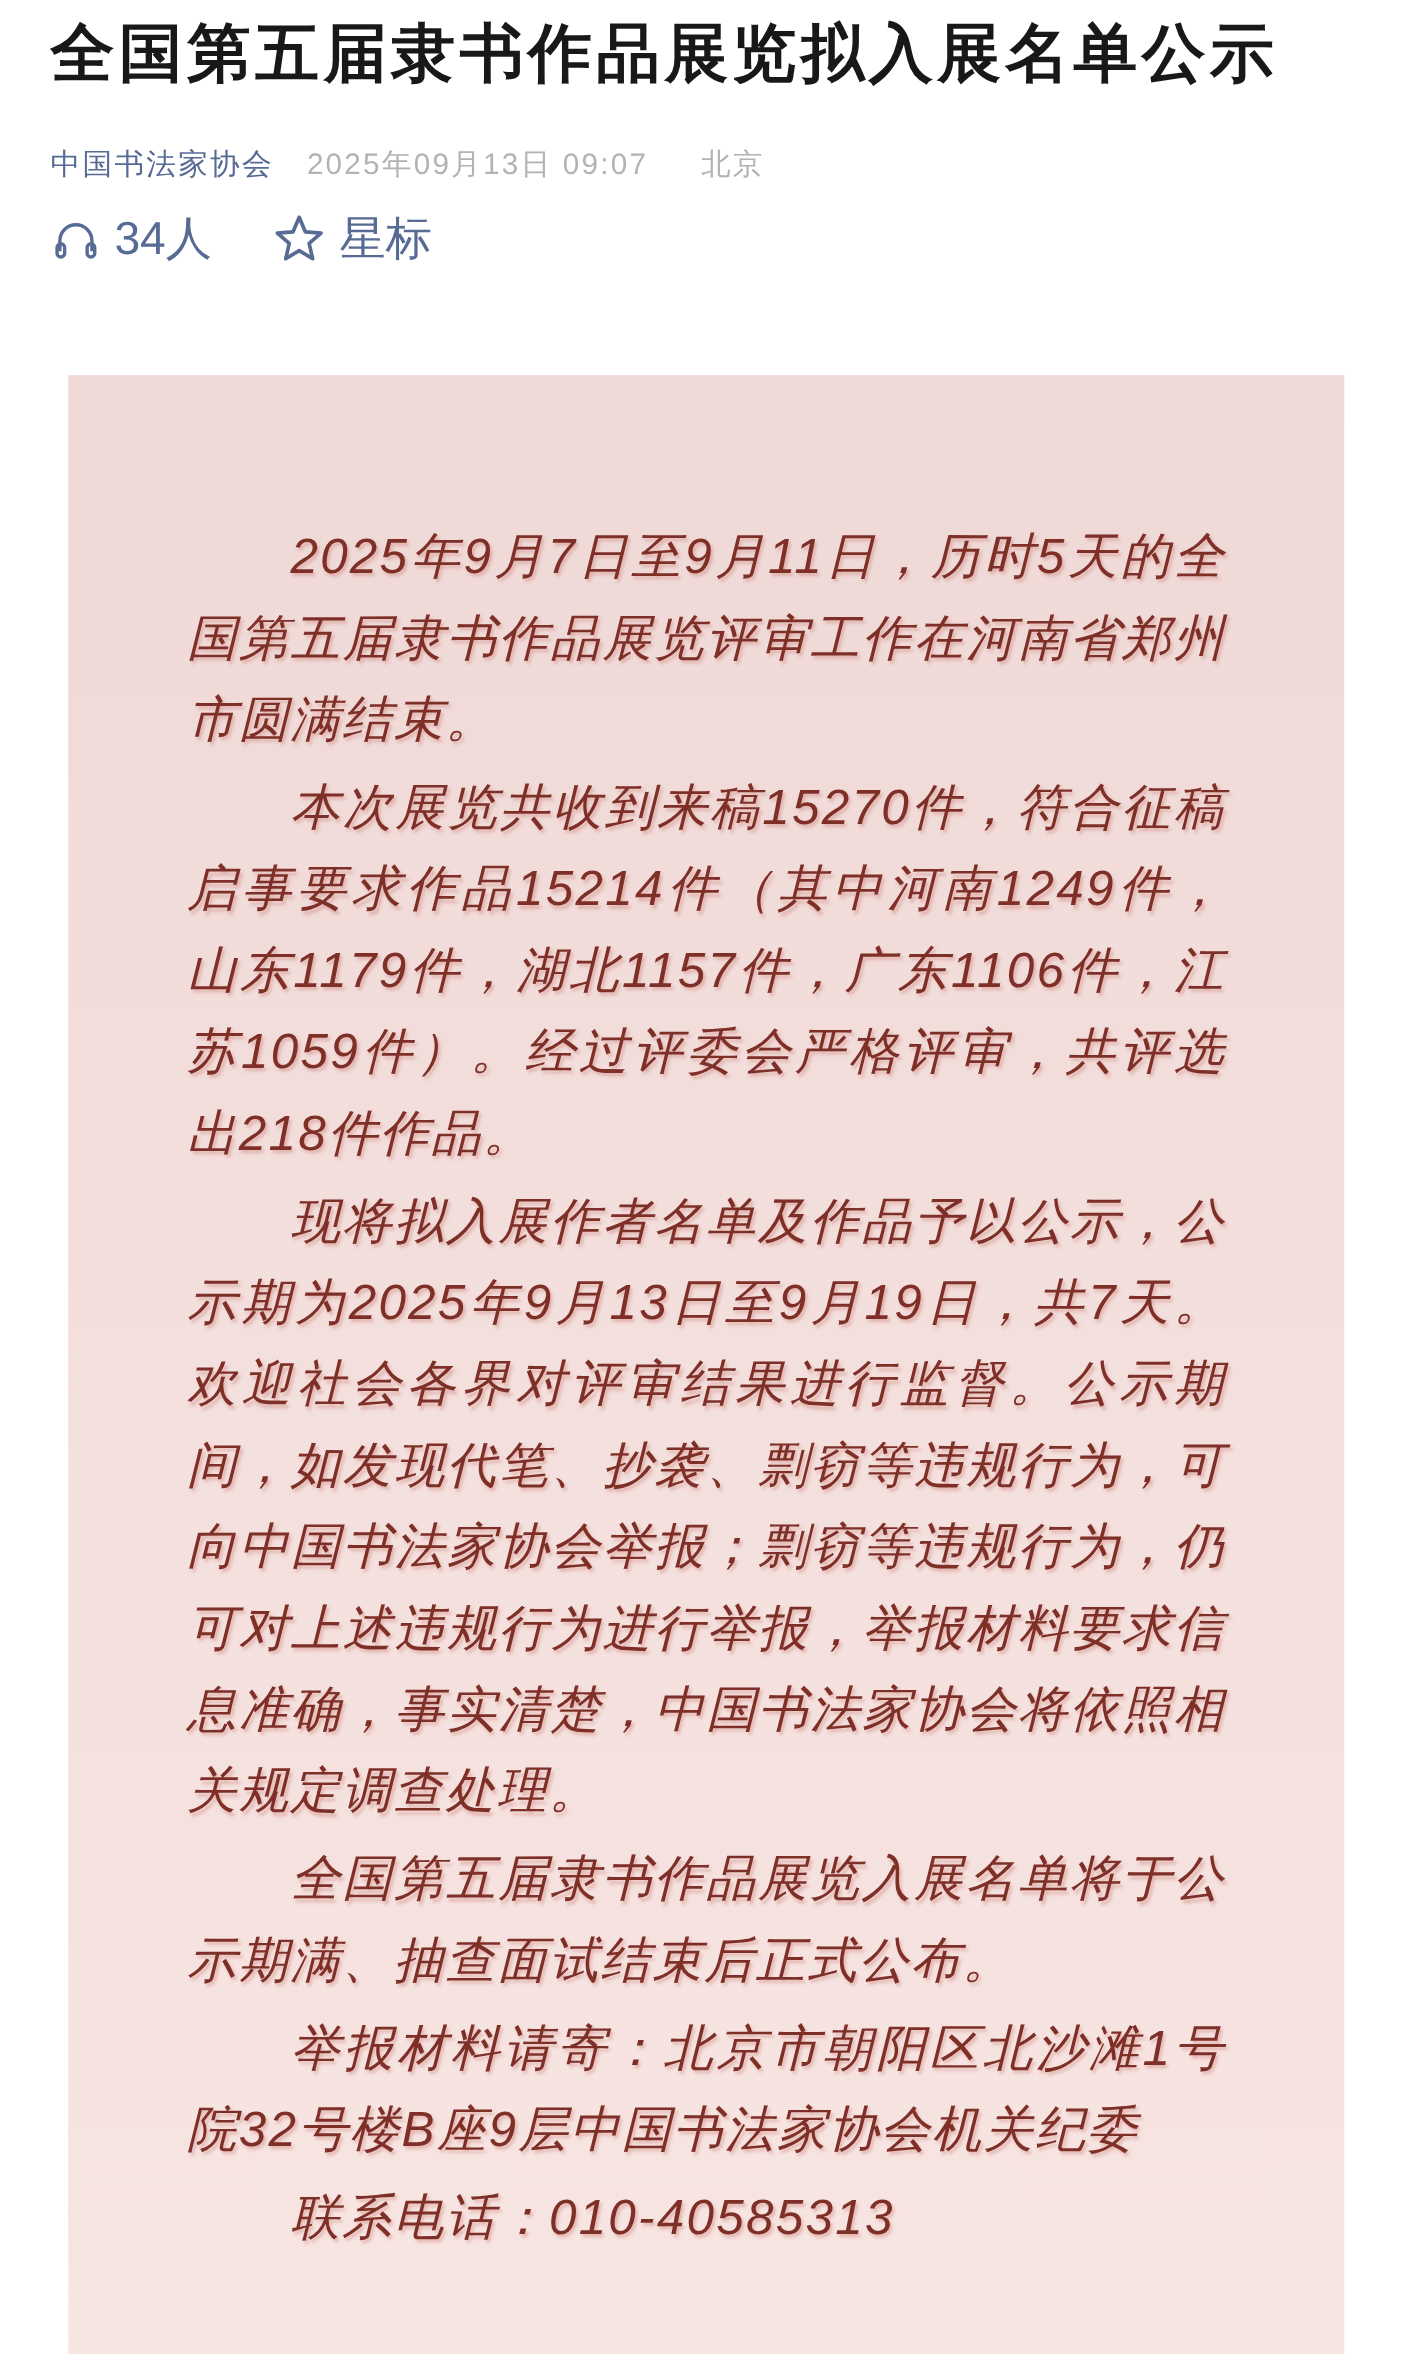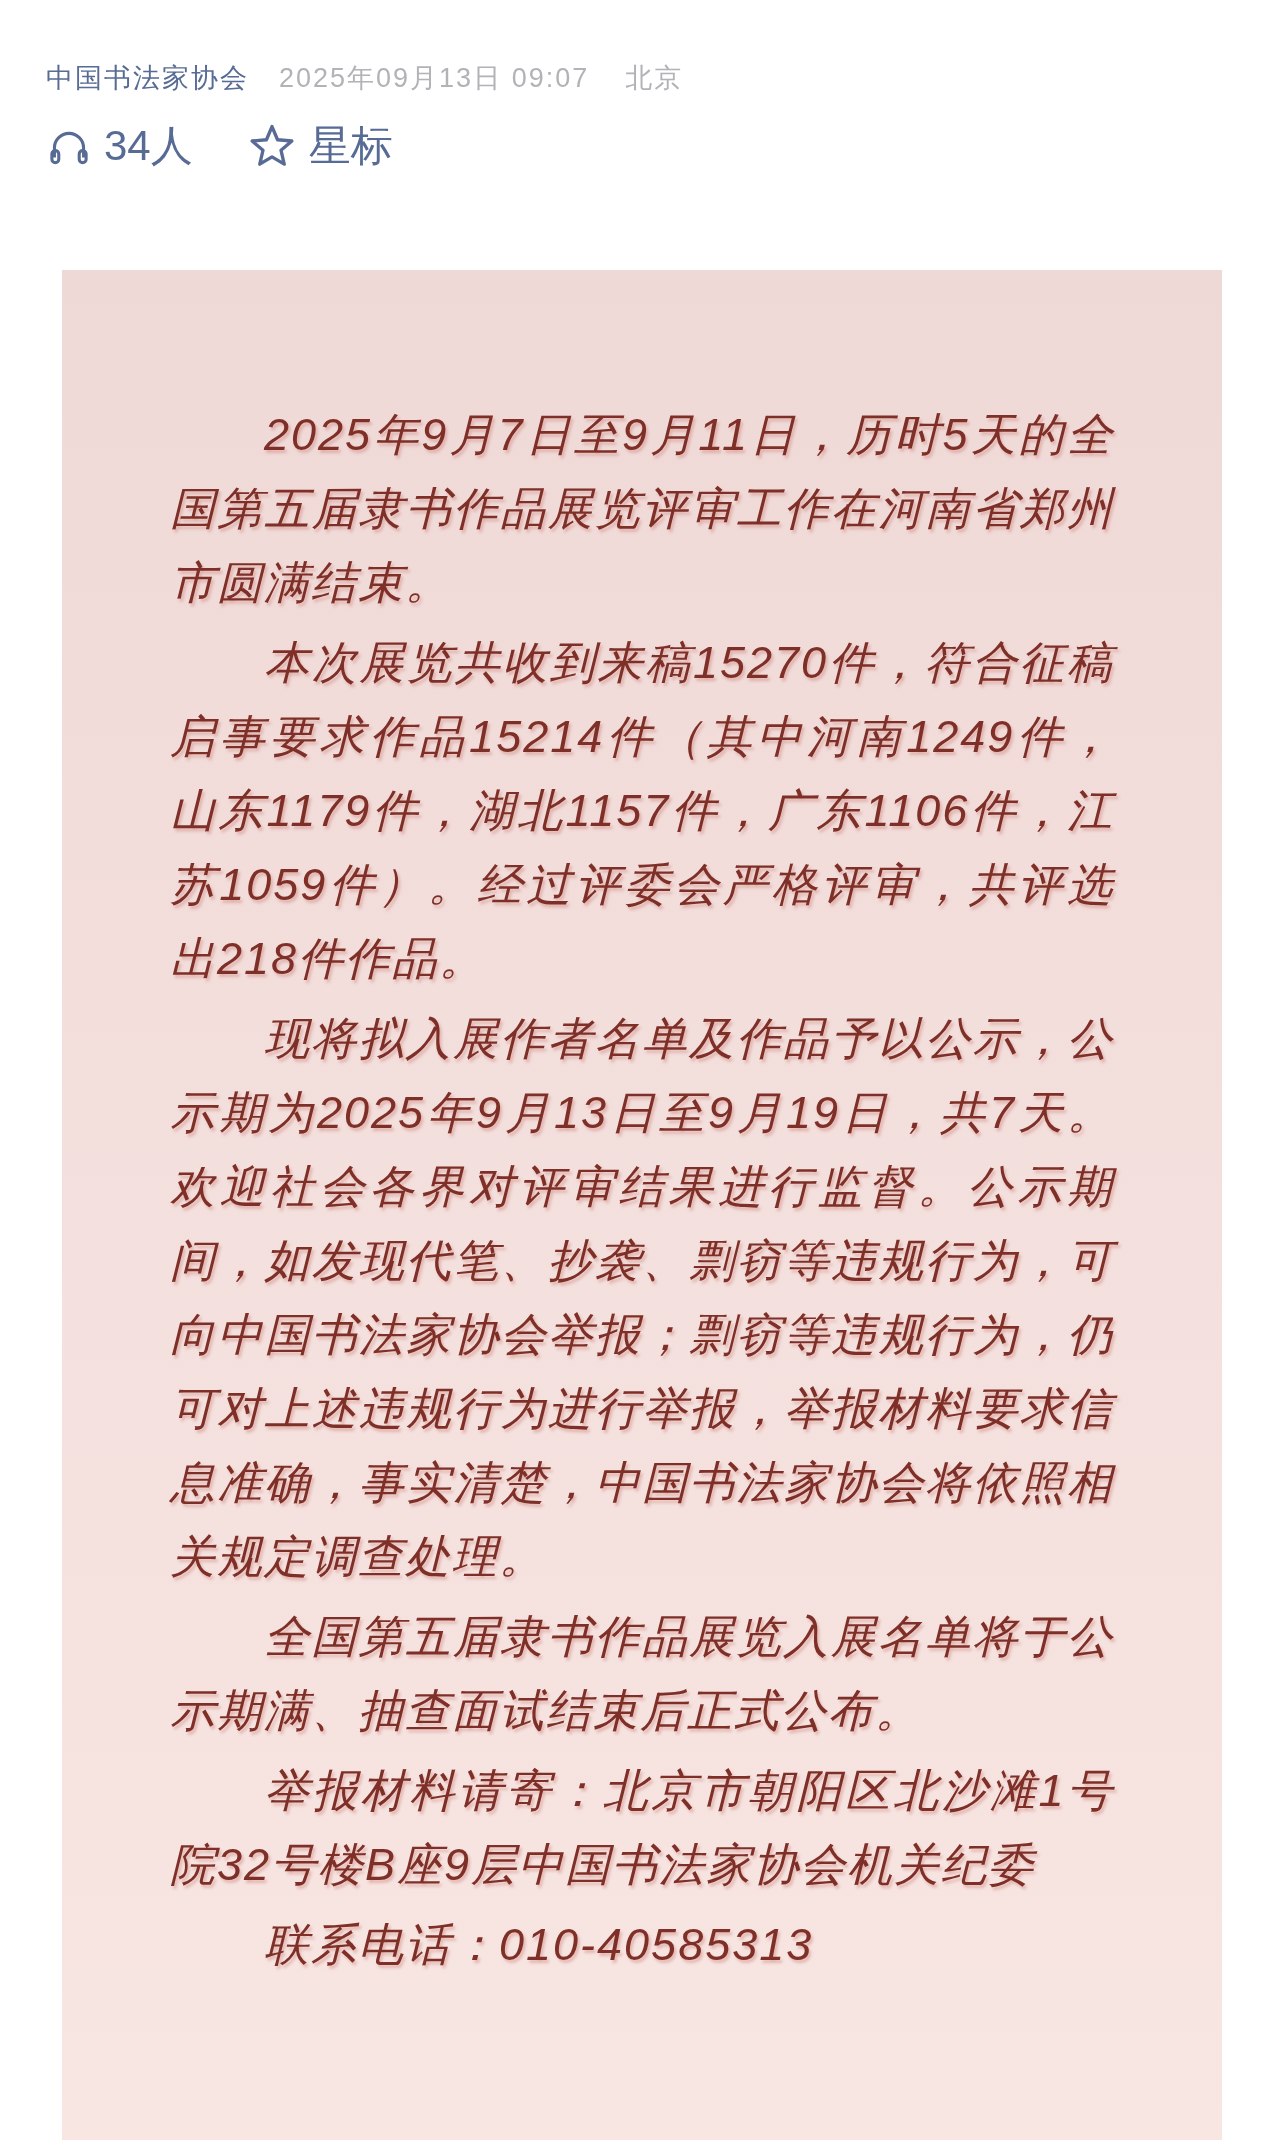--- a/index.html
+++ b/index.html
@@ -7,36 +7,37 @@
     --body:#7e2f27; --bg1:#efd9d7; --bg2:#f8e6e3;
   }
   *{margin:0;padding:0;box-sizing:border-box;}
   html,body{width:1284px;height:2140px;overflow:hidden;background:#fff;
     font-family:"Liberation Sans","DejaVu Sans",sans-serif;}
   .header{padding:14px 46px 0 46px;}
   .title{font-size:58px;line-height:1.22;font-weight:700;color:var(--title);letter-spacing:4px;}
   .byline{margin-top:46px;display:flex;align-items:baseline;font-size:27px;letter-spacing:2px;white-space:nowrap;}
   .source{color:var(--link);margin-right:30px;cursor:pointer;}
   .date{color:var(--meta);text-align:right;}
-  .loc{color:var(--meta);margin-left:36px;}
+  .loc{color:var(--meta);margin-left:48px;}
   .actions{margin-top:22px;display:flex;align-items:center;font-size:42px;color:var(--link);}
   .action{display:flex;align-items:center;gap:12px;cursor:pointer;}
   .action + .action{margin-left:54px;}
   .action svg{display:block;}
   .content-card{margin:96px 62px 0 62px;
     background:linear-gradient(180deg,var(--bg1) 0%,var(--bg2) 100%);
     padding:128px 108px 160px 108px;}
   .content-card p{font-size:45px;line-height:74px;letter-spacing:2px;color:var(--body);
     text-indent:94px;text-align:justify;margin-bottom:6px;
     text-shadow:2px 3px 3px rgba(203,122,112,0.45);font-style:italic;}
 </style>
 </head>
 <body>
 
 <div class="header">
+  <h1 class="title">全国第五届隶书作品展览拟入展名单公示</h1>
 
   <div class="byline">
     <span class="source">中国书法家协会</span>
     <span class="date">2025年09月13日 09:07</span>
     <span class="loc">北京</span>
   </div>
 
   <div class="actions">
     <span class="action">
       <span>

